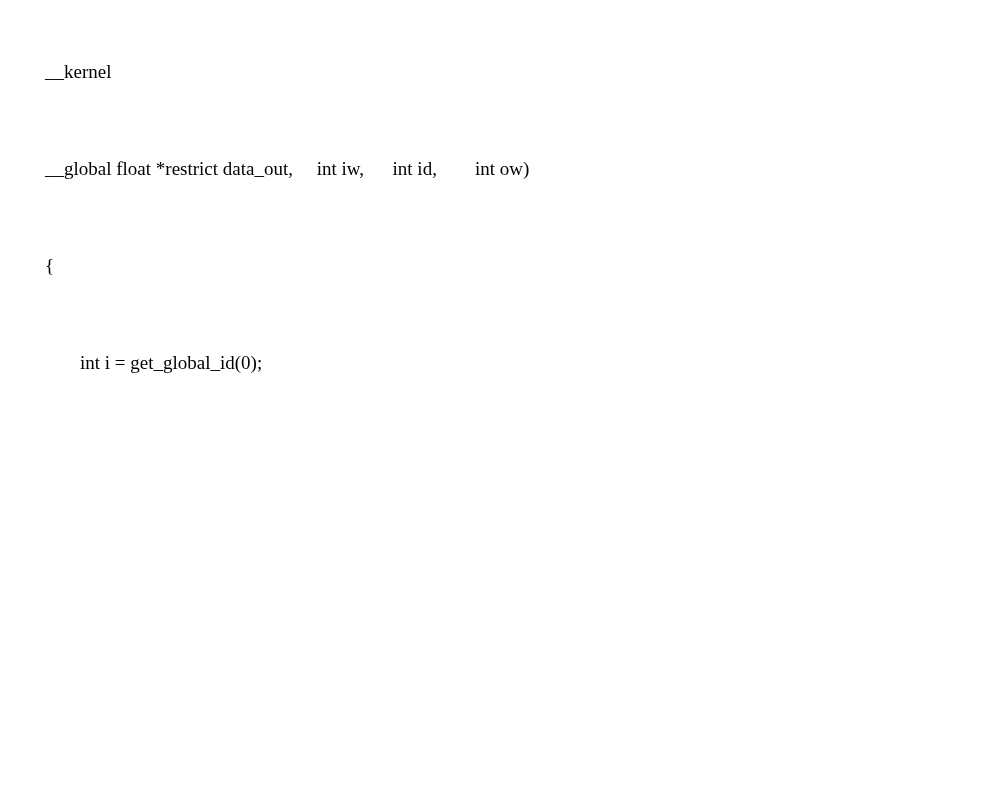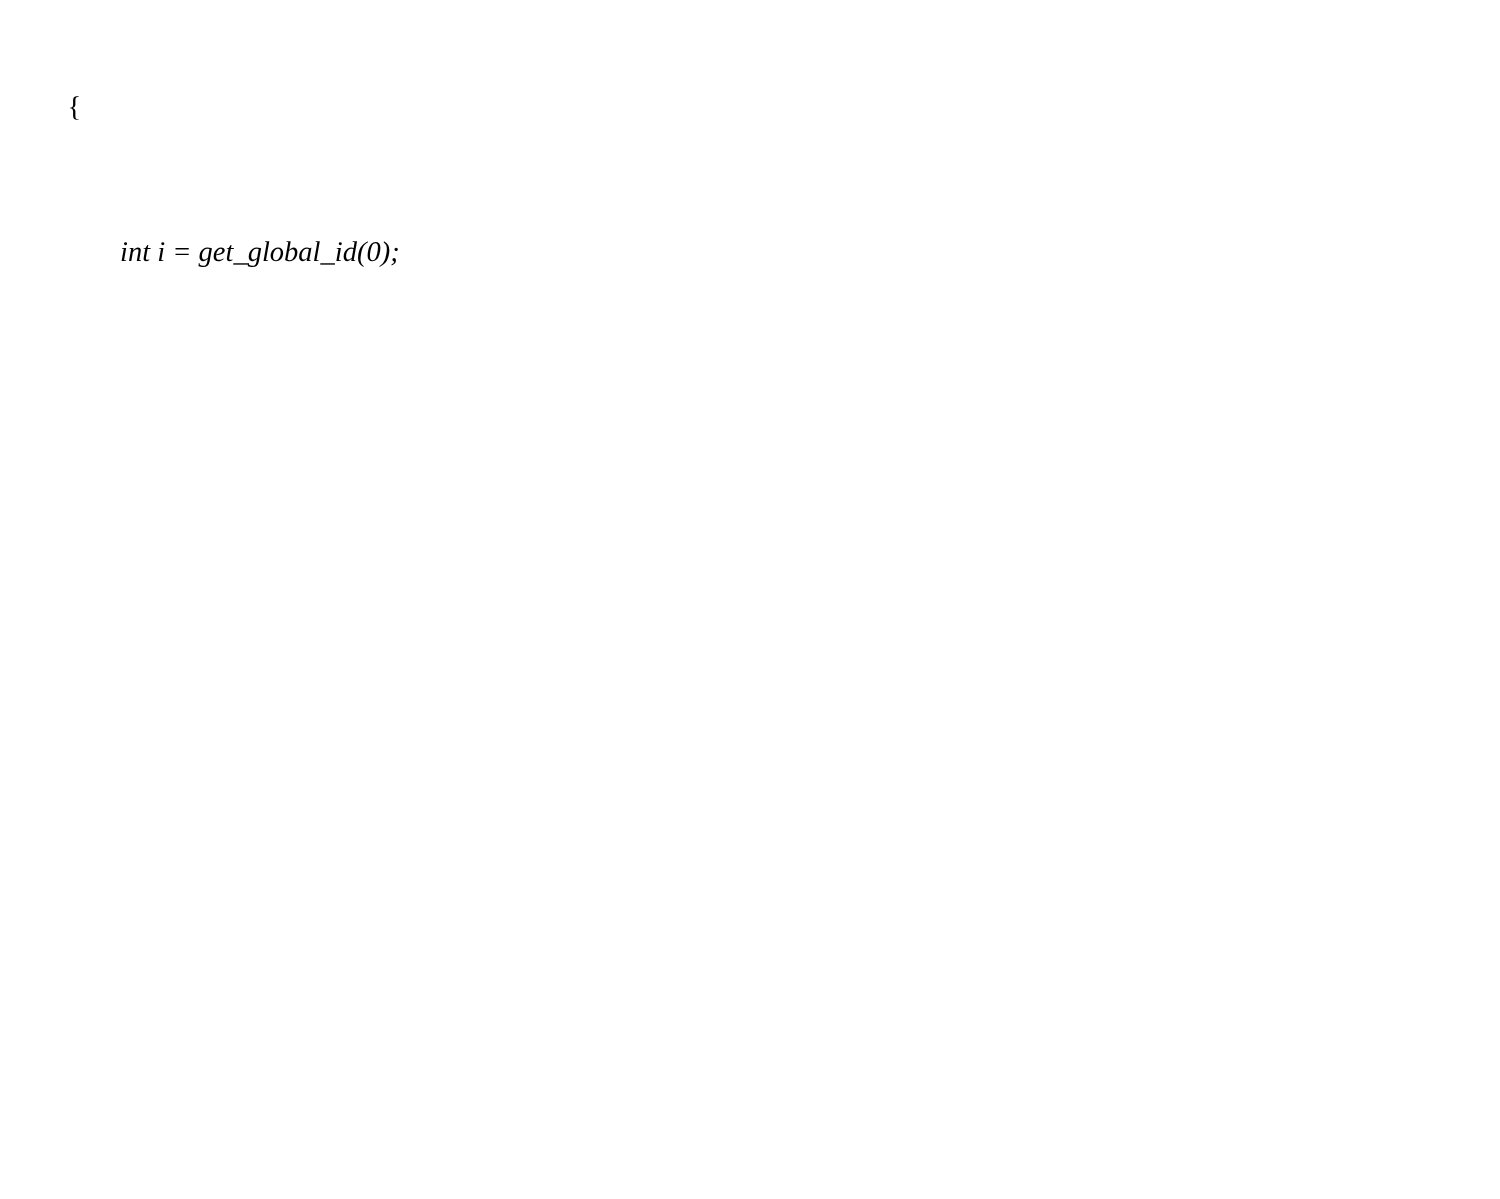--- a/index.html
+++ b/index.html
@@ -11,27 +11,29 @@
     font-family: "Times New Roman", Times, serif;
     font-size: 19px;
     color: #000000;
     line-height: 2.55;
   }
   .page {
     padding: 0 15px;
     white-space: pre-wrap;
   }
   .indent1 { padding-left: 30px; }
-  .indent2 { padding-left: 65px; font-style: italic; }
+  .indent2 { padding-left: 65px; }
   .nowrap { white-space: pre; }
 </style>
 </head>
 <body>
 
 <div class="page">
+<div class="indent1 nowrap">__kernel</div>
+<div class="indent1 nowrap">__global float *restrict data_out,     int iw,      int id,        int ow)</div>
 <div class="indent1 nowrap">{</div>
 <div class="indent2 nowrap">int i = get_global_id(0);</div>
 
 
 
 
 
 
 
 

